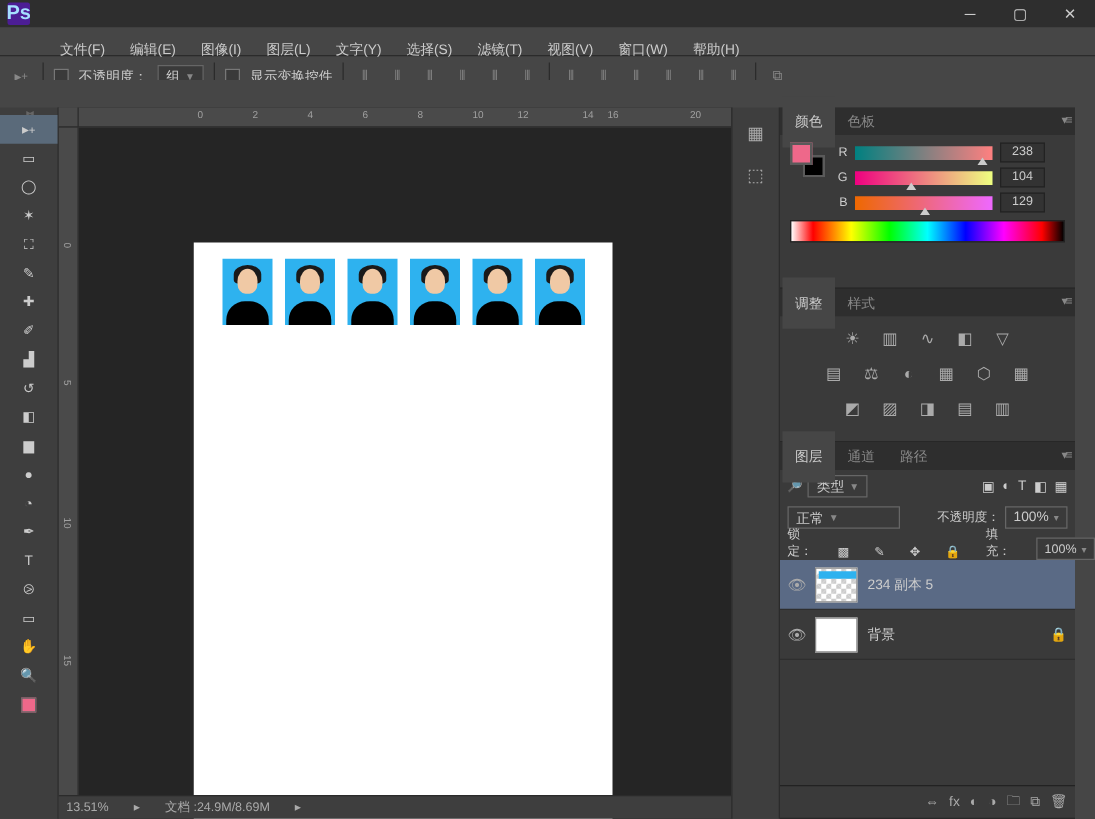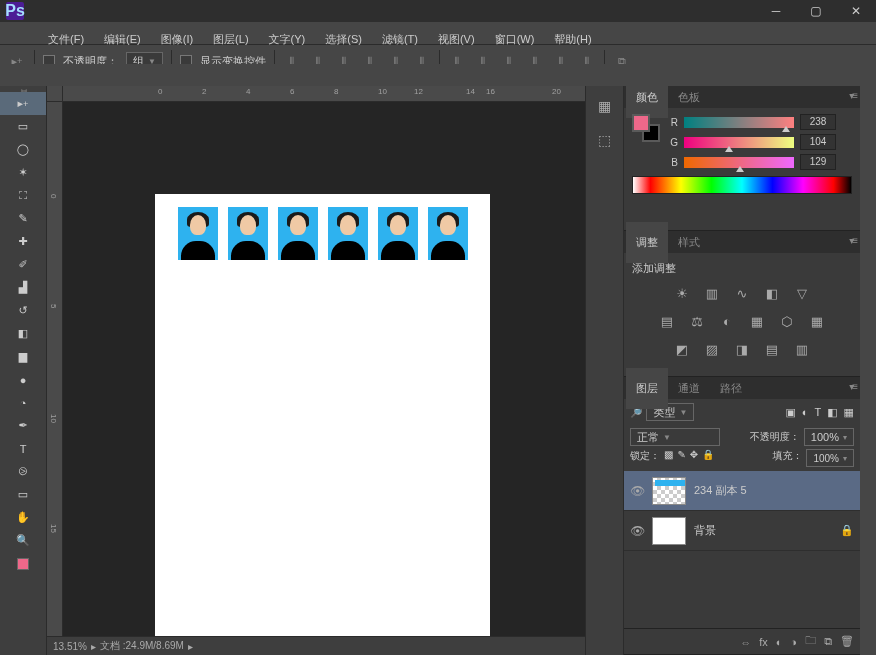--- a/index.html
+++ b/index.html
@@ -31,21 +31,21 @@
 .ruler-top span { position: absolute; top: 1px; }
 .ruler-left { position: absolute; left: 47px; top: 38px; width: 16px; height: 553px; background: #4a4a4a; border-right: 1px solid #2b2b2b; font-size: 8px; color: #a0a0a0; overflow: hidden; }
 .ruler-left span { position: absolute; left: 2px; writing-mode: vertical-lr; }
 .ruler-corner { position: absolute; left: 47px; top: 22px; width: 16px; height: 16px; background: #4a4a4a; border-right: 1px solid #2b2b2b; border-bottom: 1px solid #2b2b2b; }
 .canvas { position: absolute; left: 155px; top: 130px; width: 335px; height: 475px; background: #fff; }
 .photo { width: 40px; height: 53px; background: #2eb2ef; display: inline-block; margin: 10px 5px 0 5px; position: relative; overflow: hidden; }
 .photo .head { position: absolute; top: 8px; left: 12px; width: 16px; height: 20px; background: #f0c9a5; border-radius: 50% 50% 40% 40%; }
 .photo .hair { position: absolute; top: 5px; left: 9px; width: 22px; height: 15px; background: #1a1a1a; border-radius: 50% 50% 20% 20%; }
 .photo .body { position: absolute; bottom: 0; left: 3px; width: 34px; height: 19px; background: #000; border-radius: 15px 15px 0 0; }
 .photorow { display: flex; justify-content: center; padding-top: 3px; }
-.statusbar { position: absolute; left: 47px; bottom: 0; width: 538px; height: 19px; background: #3e3e3e; border-top: 1px solid #2b2b2b; display: flex; align-items: center; padding: 0 6px; font-size: 10px; color: #aaa; gap: 4px; }
+.statusbar { position: absolute; left: 47px; bottom: 0; width: 538px; height: 19px; background: #3e3e3e; border-top: 1px solid #2b2b2b; display: flex; align-items: center; padding: 0 6px; font-size: 10px; color: #aaa; gap: 20px; }
 .aux { position: absolute; left: 585px; top: 22px; width: 39px; height: 569px; background: #3e3e3e; border-left: 1px solid #2b2b2b; border-right: 1px solid #2b2b2b; display: flex; flex-direction: column; align-items: center; padding-top: 8px; gap: 10px; }
 .aux .abtn { width: 24px; height: 24px; display: flex; align-items: center; justify-content: center; color: #aaa; font-size: 14px; }
 .panelcol { position: absolute; left: 624px; top: 22px; width: 236px; height: 569px; background: #3a3a3a; display: flex; flex-direction: column; }
 .panel { border-bottom: 1px solid #222; }
 .ptabs { height: 22px; background: #2e2e2e; display: flex; align-items: center; padding-left: 2px; position: relative; }
 .ptab { padding: 13px 10px; font-size: 11px; color: #888; }
 .ptab.active { background: #464646; color: #ccc; }
 .ptabs .menu { position: absolute; right: 4px; top: 4px; color: #888; font-size: 10px; letter-spacing: -2px; }
 .colorpanel { padding: 6px 8px 4px 8px; height: 122px; }
 .fgbg { position: relative; width: 28px; height: 28px; float: left; }
@@ -61,21 +61,21 @@
 .slidebar .thumb { position: absolute; top: 9px; width: 0; height: 0; border-left: 4px solid transparent; border-right: 4px solid transparent; border-bottom: 6px solid #ccc; }
 .valbox { width: 36px; height: 16px; background: #333; border: 1px solid #222; text-align: center; font-size: 10px; padding-top: 1px; }
 .spectrum { clear: both; margin-top: 6px; height: 18px; background: linear-gradient(to right, #fff 0%, #f00 8%, #ff0 22%, #0f0 36%, #0ff 50%, #00f 64%, #f0f 78%, #f00 92%, #000 100%); border: 1px solid #222; }
 .adjpanel { padding: 8px 8px; }
 .adjpanel .title { font-size: 11px; margin-bottom: 8px; }
 .adjrow { display: flex; justify-content: center; gap: 10px; margin-bottom: 10px; }
 .adjrow .ic { width: 20px; height: 18px; display: flex; align-items: center; justify-content: center; color: #aaa; font-size: 13px; }
 .laypanel { flex: 1; display: flex; flex-direction: column; }
 .layfilter { height: 26px; display: flex; align-items: center; padding: 0 6px; gap: 4px; }
 .laymode { height: 24px; display: flex; align-items: center; padding: 0 6px; gap: 4px; }
-.laylock { height: 22px; display: flex; align-items: flex-start; padding: 0 6px; gap: 4px; font-size: 10px; }
+.laylock { height: 22px; display: flex; align-items: flex-end; padding: 0 6px; gap: 20px; font-size: 10px; }
 .layeritem { height: 40px; display: flex; align-items: center; padding: 0 6px; gap: 8px; border-bottom: 1px solid #2e2e2e; }
 .layeritem.sel { background: #5a6a85; }
 .layeritem .eye { width: 14px; color: #aaa; font-size: 12px; }
 .layeritem .thumb { width: 34px; height: 28px; background: #fff; border: 1px solid #888; position: relative; }
 .layeritem .thumb.checker { background-image: linear-gradient(45deg, #ccc 25%, transparent 25%), linear-gradient(-45deg, #ccc 25%, transparent 25%), linear-gradient(45deg, transparent 75%, #ccc 75%), linear-gradient(-45deg, transparent 75%, #ccc 75%); background-size: 8px 8px; background-position: 0 0, 0 4px, 4px -4px, -4px 0; background-color: #fff; }
 .layeritem .thumb.checker::after { content: ""; position: absolute; top: 2px; left: 2px; width: 30px; height: 6px; background: #2eb2ef; }
 .layeritem .lname { font-size: 11px; }
 .layfooter { margin-top: auto; height: 26px; background: #3a3a3a; border-top: 1px solid #222; display: flex; align-items: center; justify-content: flex-end; padding: 0 6px; gap: 8px; }
 .layfooter .ic { color: #aaa; font-size: 11px; }
 .italic { }
@@ -289,21 +289,20 @@
       </div>
     </div>
 
     <div class="panel">
       <div class="ptabs">
         <div class="ptab active">调整</div>
         <div class="ptab">样式</div>
         <div class="menu">▾≡</div>
       </div>
       <div class="adjpanel">
-        <div class="title">添加调整</div>
         <div class="adjrow">
           <div class="ic">☀</div>
           <div class="ic">▥</div>
           <div class="ic">∿</div>
           <div class="ic">◧</div>
           <div class="ic">▽</div>
         </div>
         <div class="adjrow">
           <div class="ic">▤</div>
           <div class="ic">⚖</div>

